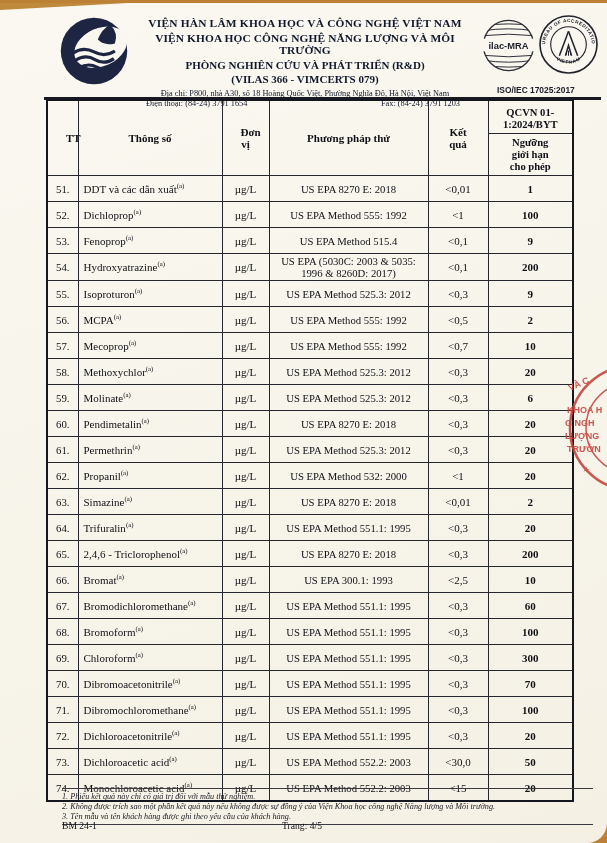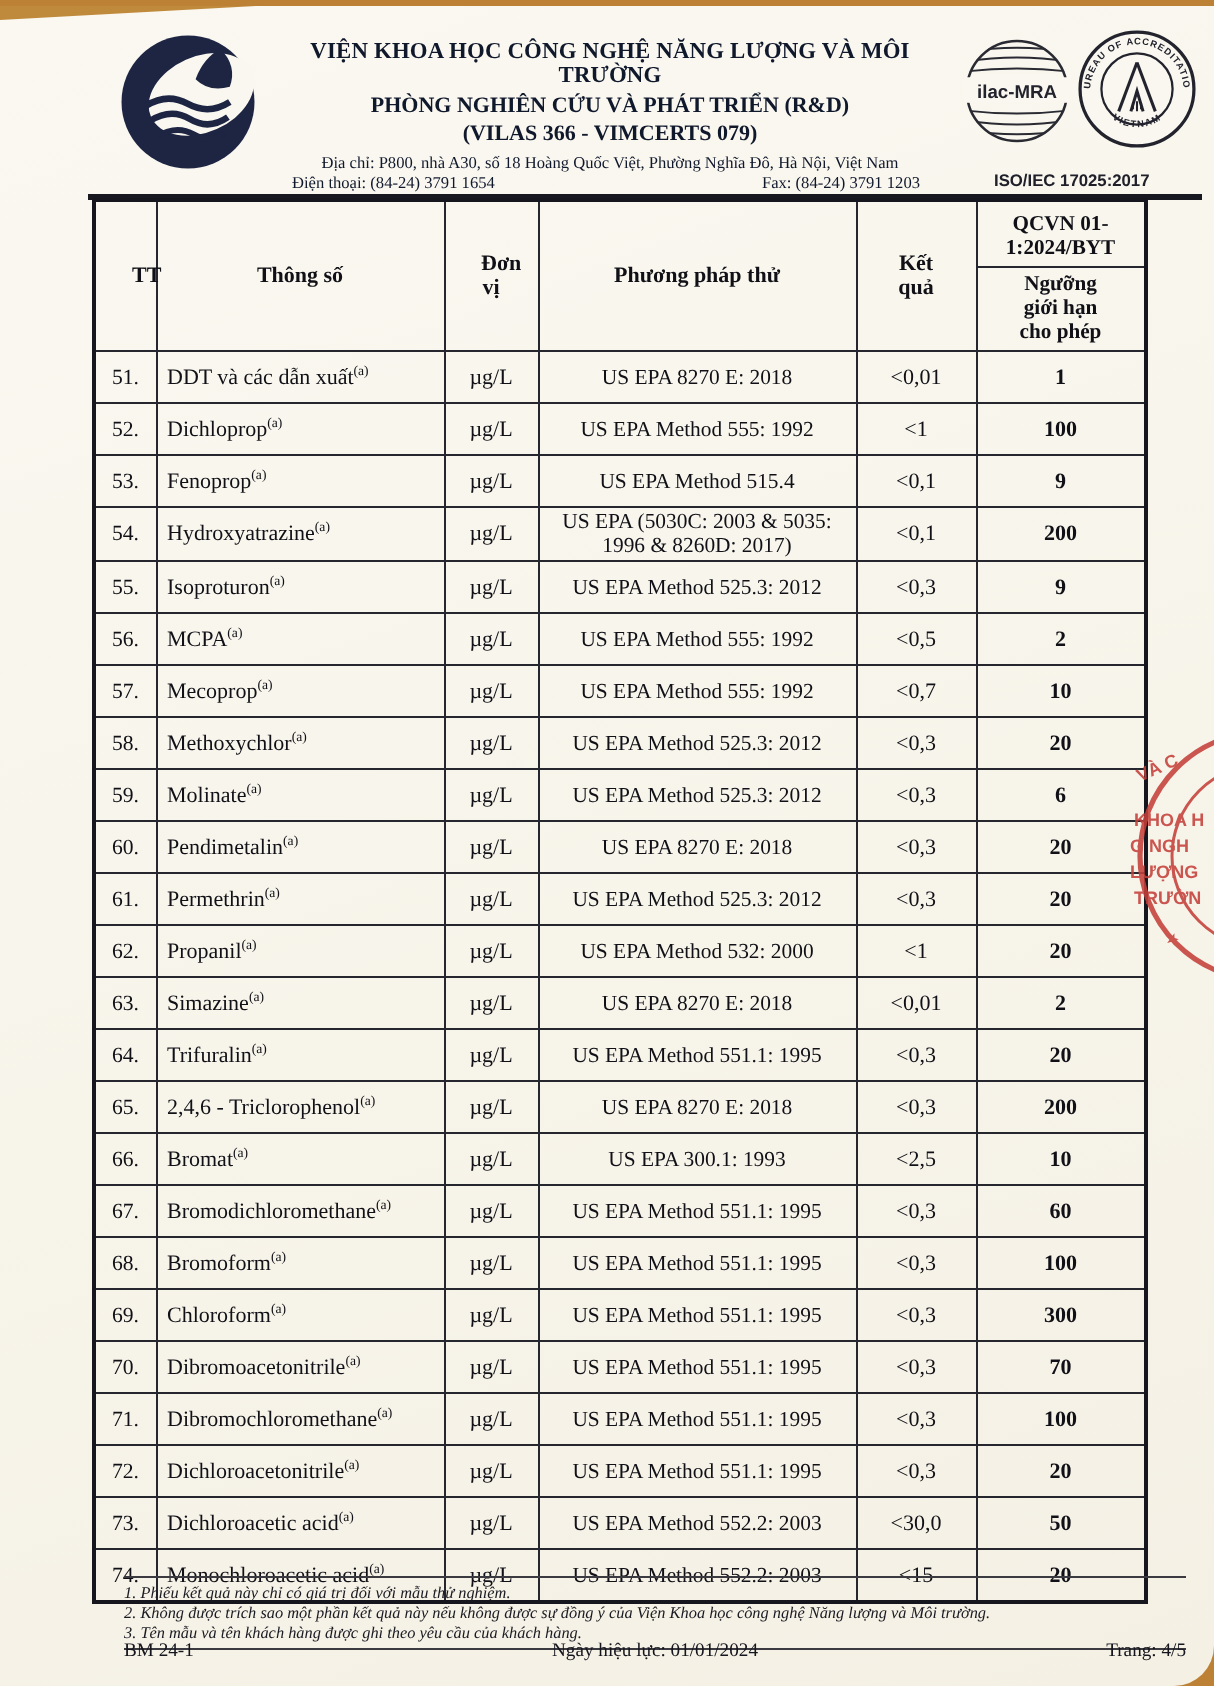--- a/index.html
+++ b/index.html
@@ -77,20 +77,21 @@
   <svg class="org-logo" viewBox="0 0 80 80">
     <circle cx="40" cy="40" r="35" fill="#1d2543"></circle>
     <ellipse cx="47" cy="36" rx="29" ry="20" fill="#f9f7ef" transform="rotate(-24 47 36)"></ellipse>
     <path d="M57,12 q9,9 5,20 q-11,3 -18,-4 q4,-11 13,-16" fill="#1d2543"></path>
     <path d="M18,42 q11,-7 22,-1 t22,-1" stroke="#1d2543" stroke-width="3.4" fill="none"></path>
     <path d="M20,50 q11,-7 21,-1 t20,-1" stroke="#1d2543" stroke-width="3.4" fill="none"></path>
     <path d="M24,58 q10,-6 19,-1 t17,-1" stroke="#1d2543" stroke-width="3.2" fill="none"></path>
   </svg>
 
   <div class="head-text">
+    <div class="l1">VIỆN HÀN LÂM KHOA HỌC VÀ CÔNG NGHỆ VIỆT NAM</div>
     <div class="l2">VIỆN KHOA HỌC CÔNG NGHỆ NĂNG LƯỢNG VÀ MÔI TRƯỜNG</div>
     <div class="l3">PHÒNG NGHIÊN CỨU VÀ PHÁT TRIỂN (R&amp;D)</div>
     <div class="l4">(VILAS 366 - VIMCERTS 079)</div>
     <div class="addr">Địa chỉ: P800, nhà A30, số 18 Hoàng Quốc Việt, Phường Nghĩa Đô, Hà Nội, Việt Nam</div>
     <div class="phonefax">
       <span>Điện thoại: (84-24) 3791 1654</span>
       <span>Fax: (84-24) 3791 1203</span>
     </div>
   </div>
 
@@ -397,16 +398,15 @@
   </div>
 
   <div class="footnotes">
     <div>1. Phiếu kết quả này chỉ có giá trị đối với mẫu thử nghiệm.</div>
     <div>2. Không được trích sao một phần kết quả này nếu không được sự đồng ý của Viện Khoa học công nghệ Năng lượng và Môi trường.</div>
     <div>3. Tên mẫu và tên khách hàng được ghi theo yêu cầu của khách hàng.</div>
   </div>
 
   <div class="footrow">
     <span class="fc">BM 24-1</span>
-    <span class="fd">Ngày hiệu lực: 01/01/2024</span>
     <span class="fp">Trang: 4/5</span>
   </div>
 </div>
 
 </body></html>

